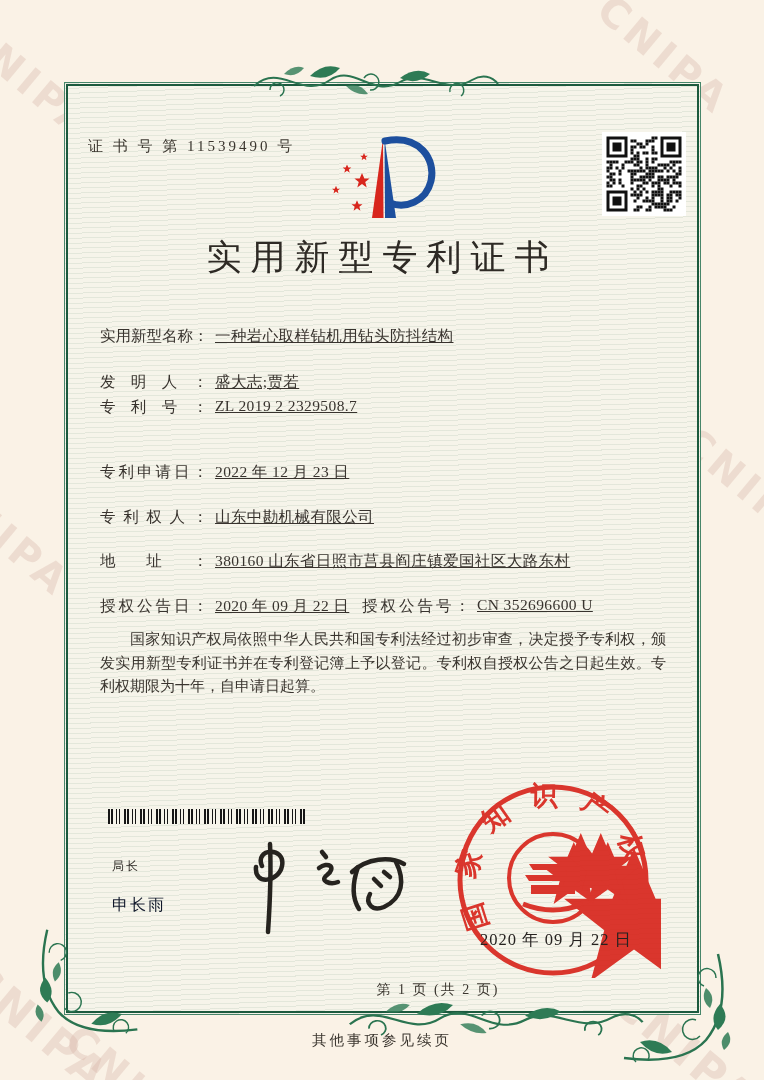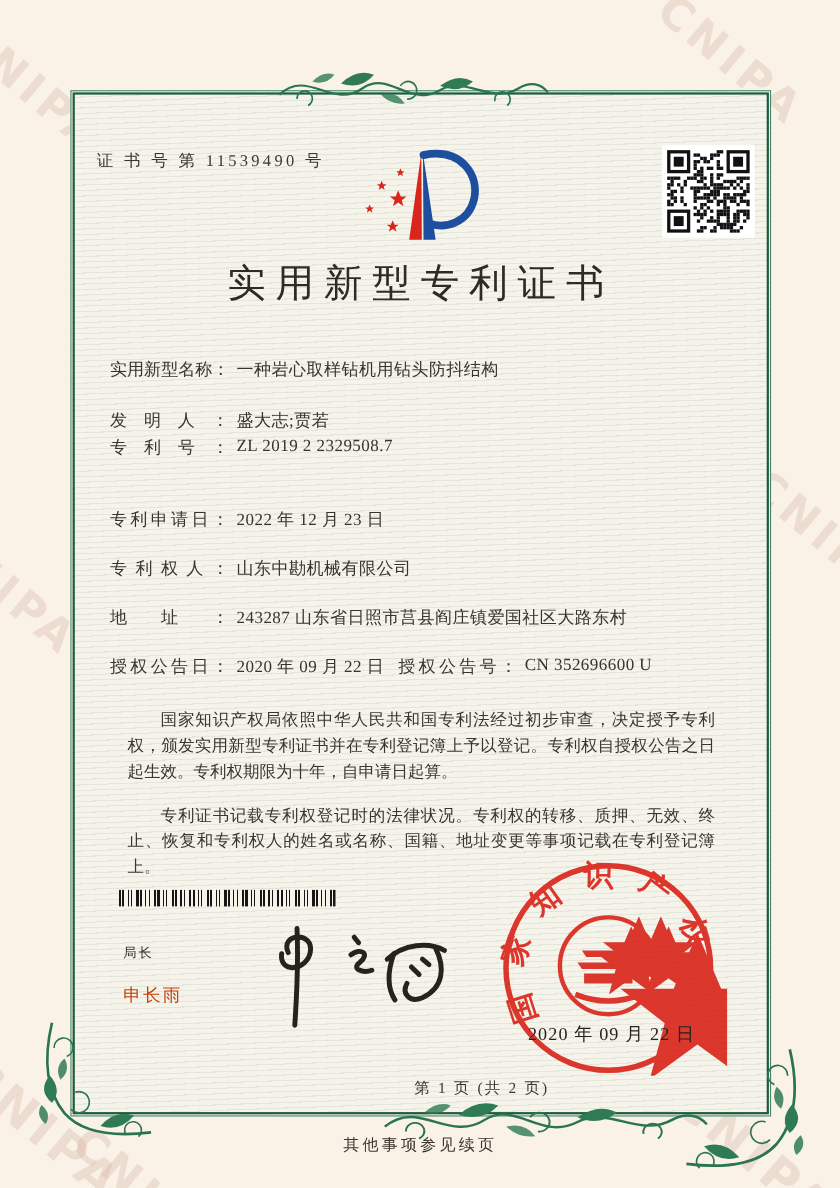--- a/index.html
+++ b/index.html
@@ -36,36 +36,36 @@
   .title{
     position:absolute;left:64px;top:234px;width:637px;text-align:center;
     font-size:35px;font-weight:normal;letter-spacing:9px;color:#2e2a25;
   }
   
   .row{position:absolute;left:100px;font-size:15.5px;white-space:nowrap;color:#38332e;}
   .lbl{
     display:inline-block;width:108px;vertical-align:top;
     text-align:justify;text-align-last:justify;text-justify:inter-character;
   }
-  .val{margin-left:7px;letter-spacing:0.4px;}
+  .val{margin-left:7px;letter-spacing:0.4px;text-decoration:underline;}
   
   .body-text{
     position:absolute;left:100px;top:628px;width:566px;
     font-size:15px;line-height:23.5px;text-align:justify;color:#3a352f;
   }
-  .body-text p{margin:16px;text-indent:2em;}
+  .body-text p{margin:0;text-indent:2em;}
   
   .barcode{
     position:absolute;left:108px;top:809px;width:197px;height:15px;
     background:repeating-linear-gradient(90deg,
       #161616 0 2px,#f6f4ea 2px 3px,#161616 3px 5px,#f6f4ea 5px 8px,
       #161616 8px 9px,#f6f4ea 9px 11px,#161616 11px 12px,#f6f4ea 12px 16px);
   }
   .sig-title{position:absolute;left:112px;top:858px;font-size:12px;letter-spacing:2px;color:#2f2b27;}
-  .sig-name{position:absolute;left:112px;top:895px;font-size:16px;letter-spacing:2px;color:#c2410c;}
+  .sig-name{position:absolute;left:112px;top:895px;font-size:16px;letter-spacing:2px;color:#0f172a;}
   .sig-art{position:absolute;left:224px;top:836px;width:188px;height:104px;}
   .seal{position:absolute;left:445px;top:782px;width:216px;height:196px;}
   .seal-date{
     position:absolute;left:448px;top:929px;width:216px;text-align:center;
     font-size:16.5px;letter-spacing:1px;color:#262220;
   }
   
   .page-no{position:absolute;left:64px;top:981px;width:748px;text-align:center;font-size:14px;letter-spacing:2px;color:#3b362f;}
   .cont-note{position:absolute;left:0;top:1031px;width:764px;text-align:center;font-size:14.5px;letter-spacing:3px;color:#3b362f;}
   
@@ -378,32 +378,31 @@
 <div class="row" style="top:397px">
   <span class="lbl">专利号：</span><span class="val">ZL 2019 2 2329508.7</span>
 </div>
 <div class="row" style="top:462px">
   <span class="lbl">专利申请日：</span><span class="val">2022 年 12 月 23 日</span>
 </div>
 <div class="row" style="top:507px">
   <span class="lbl">专利权人：</span><span class="val">山东中勘机械有限公司</span>
 </div>
 <div class="row" style="top:551px">
-  <span class="lbl">地址：</span><span class="val">243287 山东省日照市莒县阎庄镇爱国社区大路东村</span>
+  <span class="lbl">地址：</span><span class="val">380160 山东省日照市莒县阎庄镇爱国社区大路东村</span>
 </div>
 <div class="row" style="top:596px">
   <span class="lbl">授权公告日：</span><span class="val">2020 年 09 月 22 日</span>
   <span style="position:absolute;left:262px;white-space:nowrap;">
     <span class="lbl">授权公告号：</span><span class="val">CN 352696600 U</span>
   </span>
 </div>
 
 <div class="body-text">
   <p>国家知识产权局依照中华人民共和国专利法经过初步审查，决定授予专利权，颁发实用新型专利证书并在专利登记簿上予以登记。专利权自授权公告之日起生效。专利权期限为十年，自申请日起算。</p>
-  <p>专利证书记载专利权登记时的法律状况。专利权的转移、质押、无效、终止、恢复和专利权人的姓名或名称、国籍、地址变更等事项记载在专利登记簿上。</p>
 </div>
 
 <div class="barcode"></div>
 
 <div class="sig-title">局长</div>
 <div class="sig-name">申长雨</div>
 <svg class="sig-art" viewBox="0 0 188 104">
   <g fill="none" stroke="#26231f" stroke-width="4.5" stroke-linecap="round">
     <path d="M38,30 C30,12 62,10 58,30 C55,46 30,50 32,31"></path>
     <path d="M46,8 C47,30 46,66 44,96"></path>

